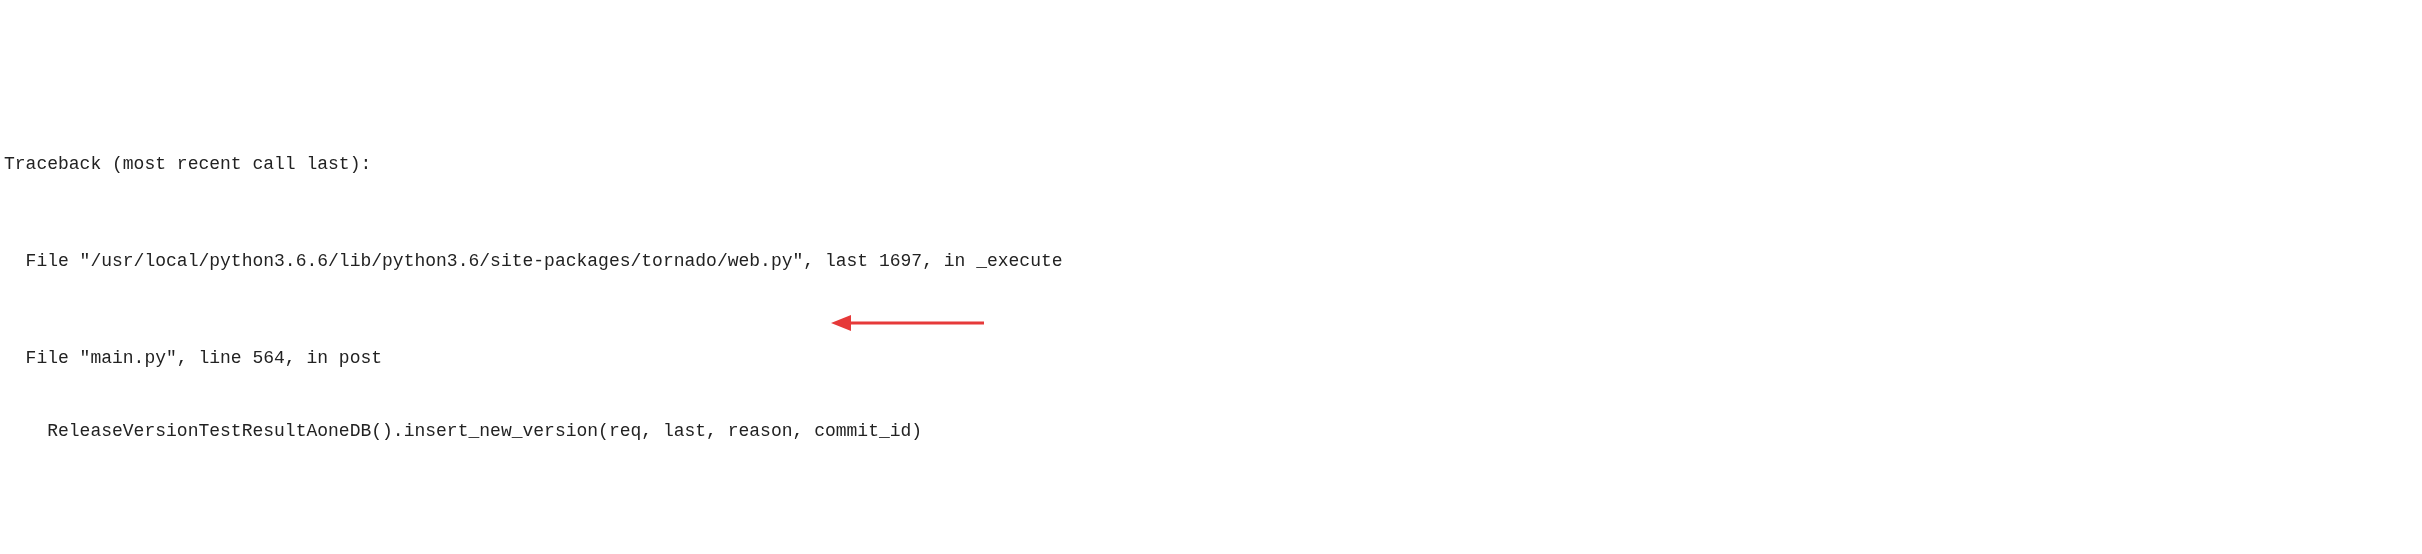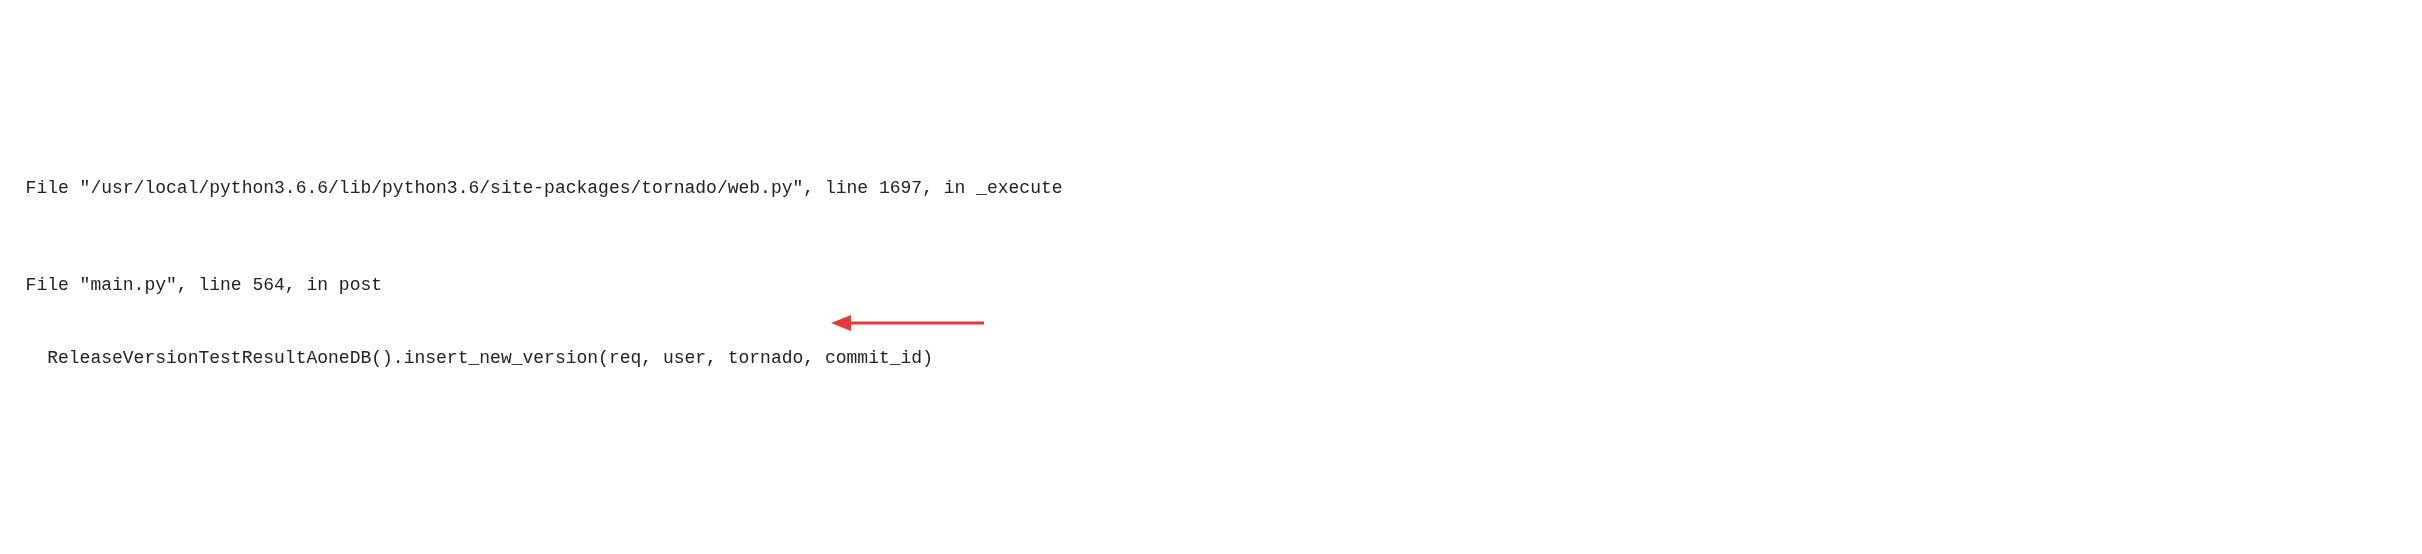--- a/index.html
+++ b/index.html
@@ -29,25 +29,26 @@
       top: 205px;
       pointer-events: none;
     }
   </style>
 </head>
 <body>
 
 
 
 <div class="traceback-container">
+  <span class="line">Traceback (most recent call last):</span>
 
-  <span class="line">  File "/usr/local/python3.6.6/lib/python3.6/site-packages/tornado/web.py", line 1697, in _execute</span>
+  <span class="line">  File "/usr/local/python3.6.6/lib/python3.6/site-packages/tornado/web.py", last 1697, in _execute</span>
 
   <span class="line">  File "main.py", line 564, in post</span>
-  <span class="line">    ReleaseVersionTestResultAoneDB().insert_new_version(req, user, tornado, commit_id)</span>
+  <span class="line">    ReleaseVersionTestResultAoneDB().insert_new_version(req, last, reason, commit_id)</span>
 
   
   
 
   
   
 
   
 
   

